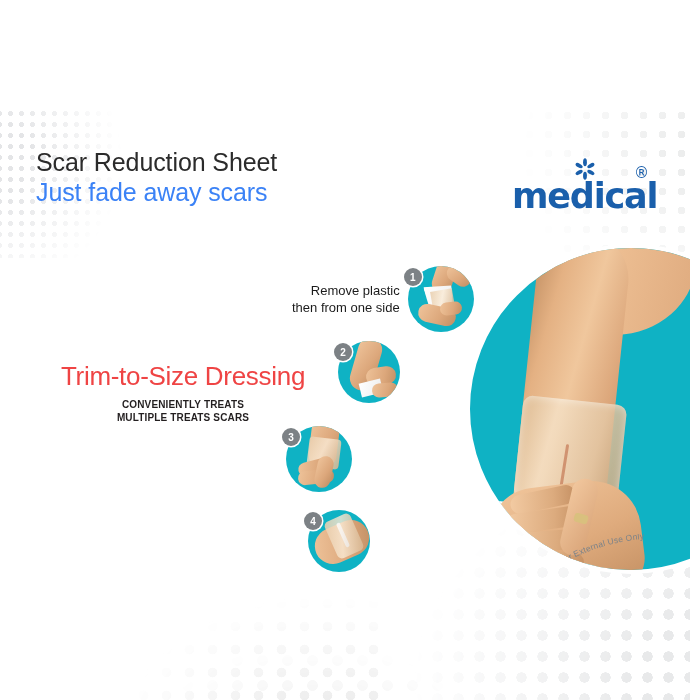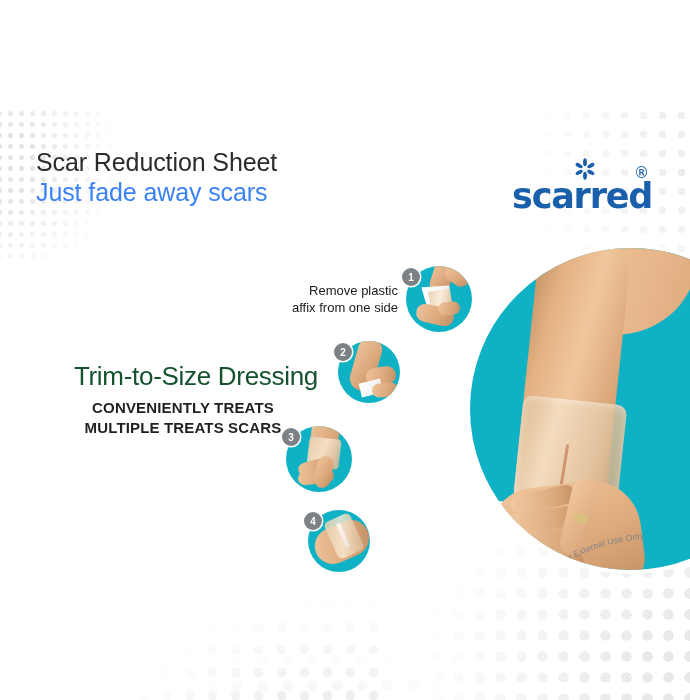--- a/index.html
+++ b/index.html
@@ -144,28 +144,27 @@
   
   #trim-block {
     position: absolute;
     left: 48px;
     top: 314px;
     width: 270px;
     text-align: center;
   }
   #trim-title {
     font-size: 26px;
-    color: #14532d;
+    color: #ef4444;
     letter-spacing: -0.3px;
     line-height: 1.1;
     white-space: nowrap;
-    text-align: right;
   }
   #trim-line1, #trim-line2 {
-    font-size: 15px;
+    font-size: 10px;
     font-weight: bold;
     color: #231f20;
     letter-spacing: 0.15px;
     line-height: 1.38;
   }
   #trim-sub {
     margin-top: 7px;
   }
 
   
@@ -373,21 +372,21 @@
     <svg id="brand-flower" viewBox="0 0 24 24">
       <g fill="#1a5fab">
         <ellipse cx="12" cy="4.6" rx="2.1" ry="4.3"></ellipse>
         <ellipse cx="12" cy="4.6" rx="2.1" ry="4.3" transform="rotate(60 12 12)"></ellipse>
         <ellipse cx="12" cy="4.6" rx="2.1" ry="4.3" transform="rotate(120 12 12)"></ellipse>
         <ellipse cx="12" cy="4.6" rx="2.1" ry="4.3" transform="rotate(180 12 12)"></ellipse>
         <ellipse cx="12" cy="4.6" rx="2.1" ry="4.3" transform="rotate(240 12 12)"></ellipse>
         <ellipse cx="12" cy="4.6" rx="2.1" ry="4.3" transform="rotate(300 12 12)"></ellipse>
       </g>
     </svg>
-    <div id="brand-wordmark">scarred</div>
+    <div id="brand-wordmark">medical</div>
     <div id="brand-reg">®</div>
   </div>
 
   <div id="trim-block">
     <div id="trim-title">Trim-to-Size Dressing</div>
     <div id="trim-sub">
       <div id="trim-line1">CONVENIENTLY TREATS</div>
       <div id="trim-line2">MULTIPLE TREATS SCARS</div>
     </div>
   </div>
@@ -410,21 +409,21 @@
         <path id="capArc" d="M2,34 Q60,-4 148,6" fill="none"></path>
         <text>
           <textPath href="#capArc" startOffset="4%">For External Use Only</textPath>
         </text>
       </svg>
     </div>
   </div>
 
   <div class="step" id="step-1">
     <div class="step-text">Remove plastic
-affix from one side</div>
+then from one side</div>
     <div class="step-media">
       <div class="step-badge">1</div>
       <div class="step-photo">
         <div class="sk" style="left:26px;top:-6px;width:20px;height:34px;border-radius:10px;transform:rotate(18deg);"></div>
         <div class="sk" style="left:38px;top:2px;width:26px;height:16px;border-radius:8px;transform:rotate(34deg);"></div>
         <div class="wh" style="left:18px;top:18px;width:28px;height:30px;transform:rotate(-12deg);clip-path:polygon(0 0,100% 14%,86% 100%,8% 86%);"></div>
         <div class="gel" style="left:24px;top:24px;width:22px;height:24px;transform:rotate(-10deg);"></div>
         <div class="sk" style="left:10px;top:40px;width:38px;height:18px;border-radius:9px;transform:rotate(12deg);"></div>
         <div class="sk" style="left:32px;top:36px;width:22px;height:13px;border-radius:7px;transform:rotate(-6deg);"></div>
       </div>

